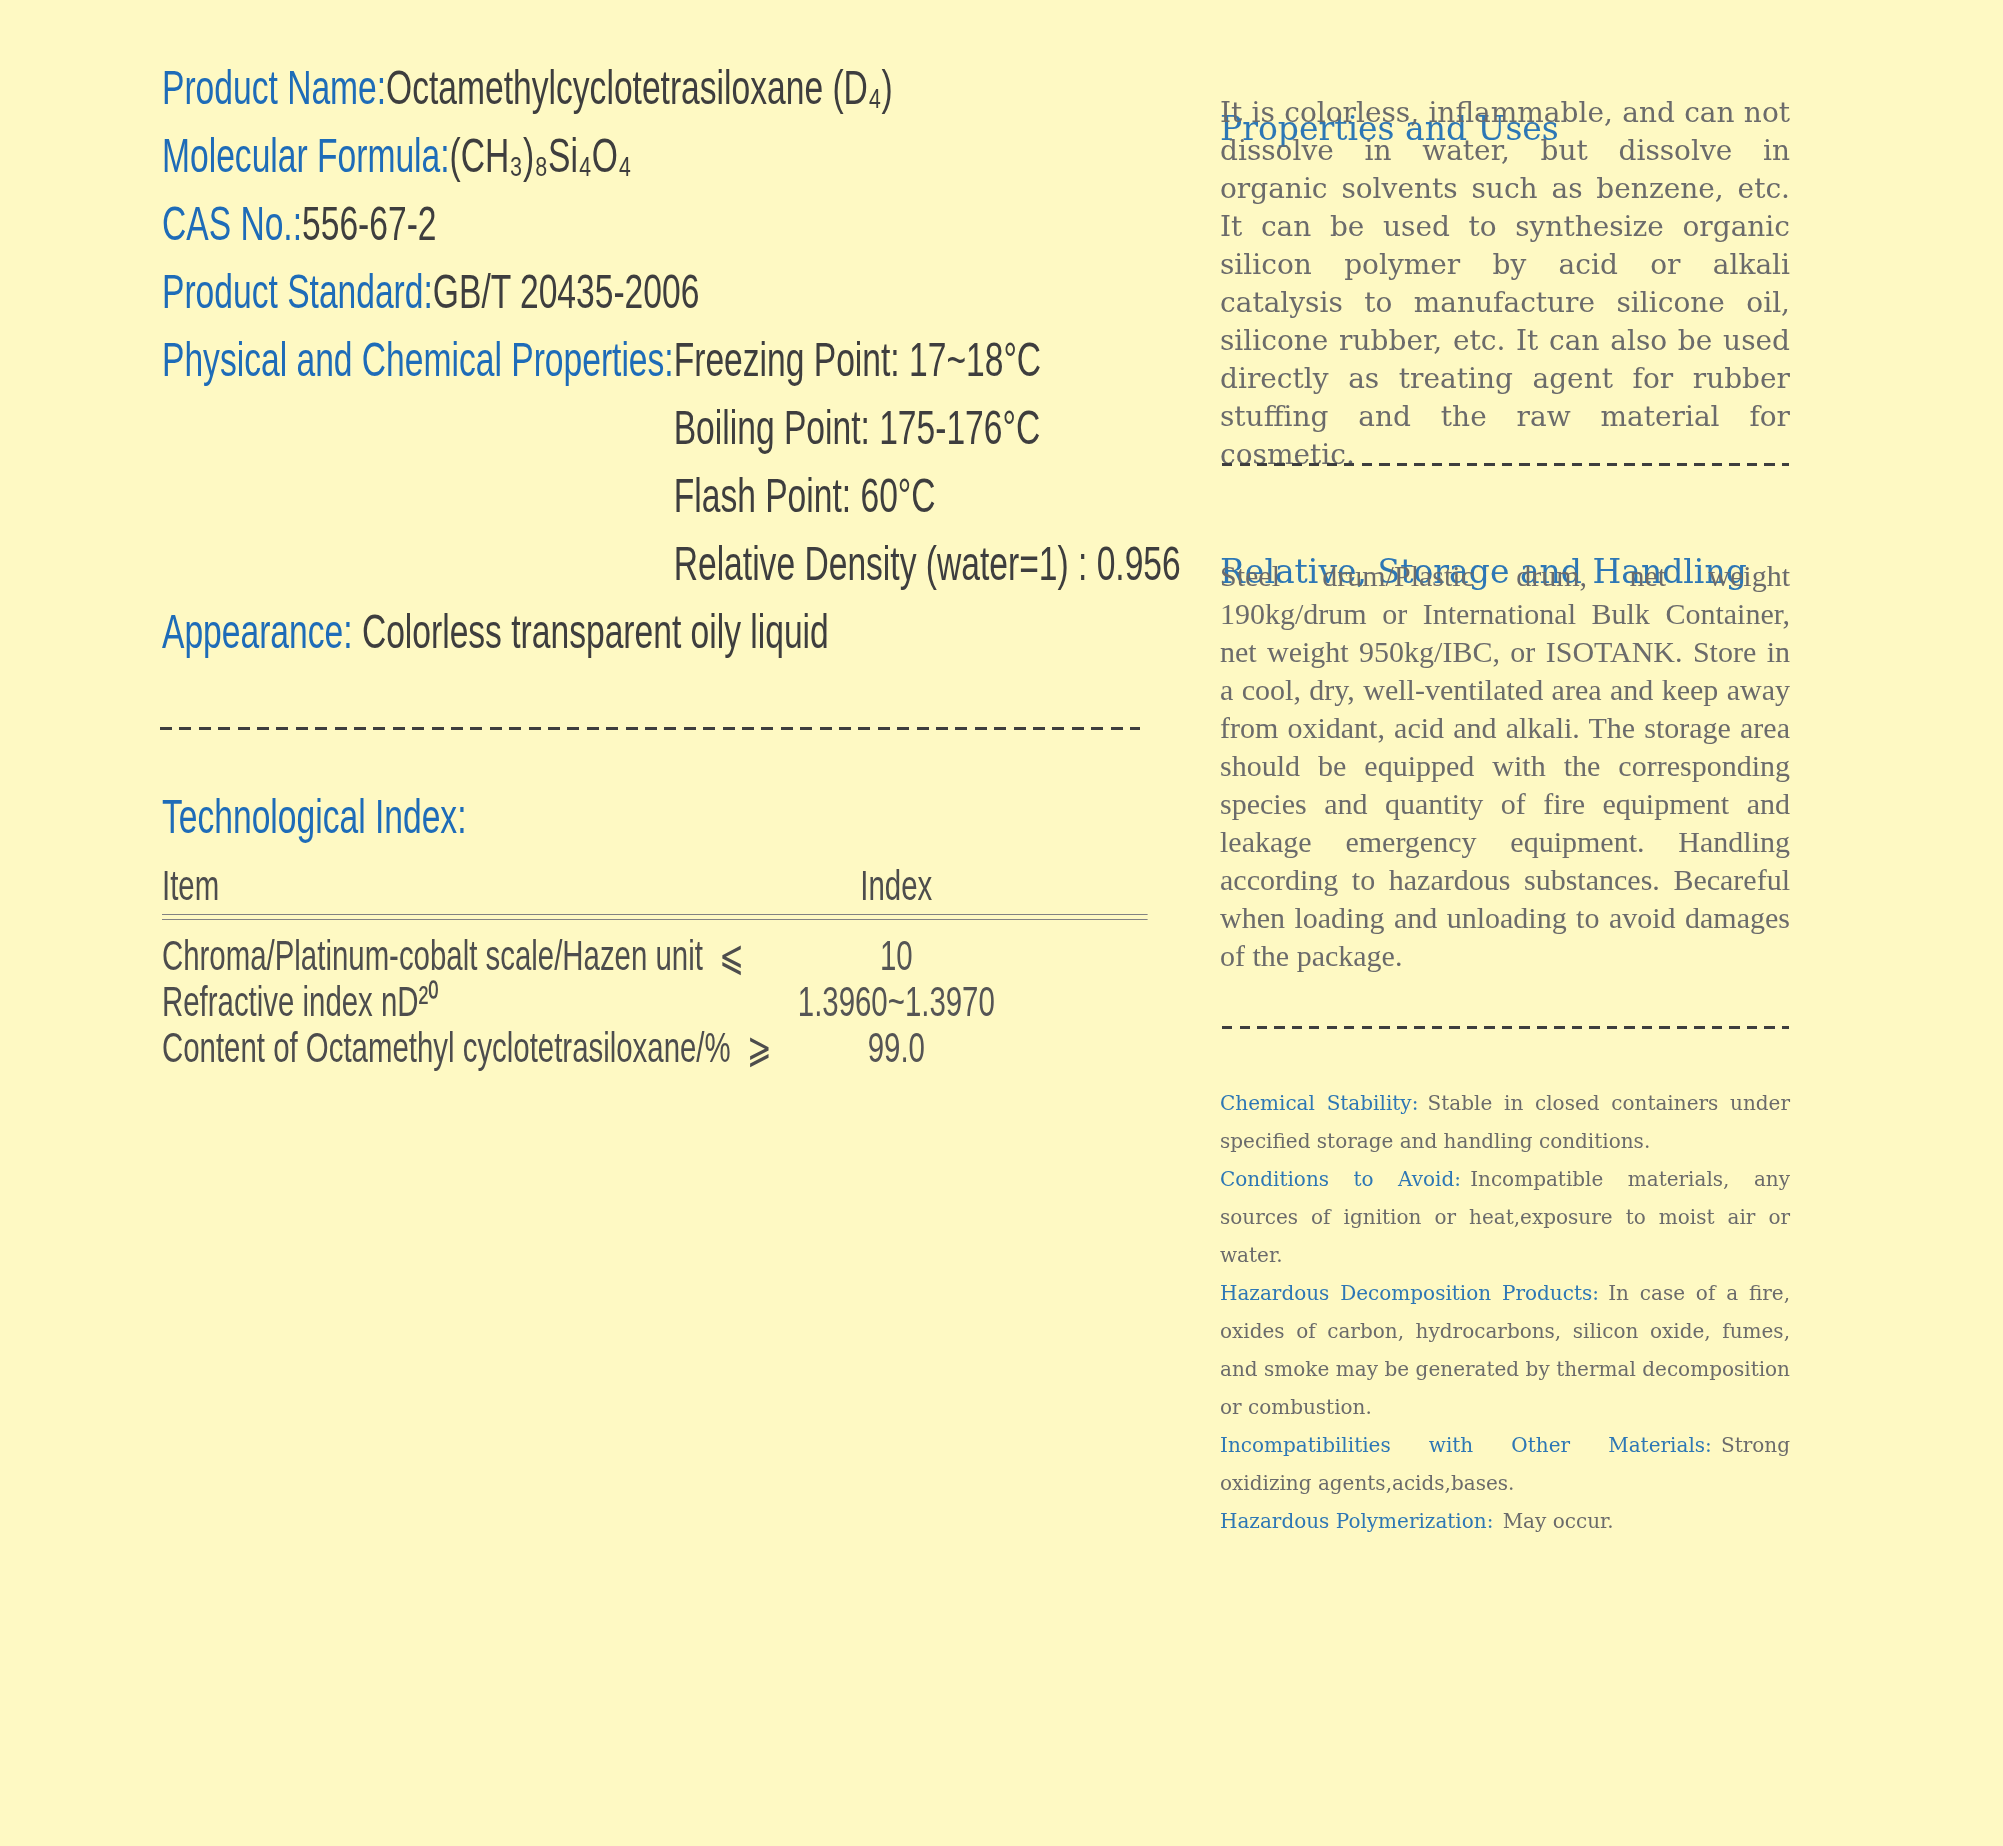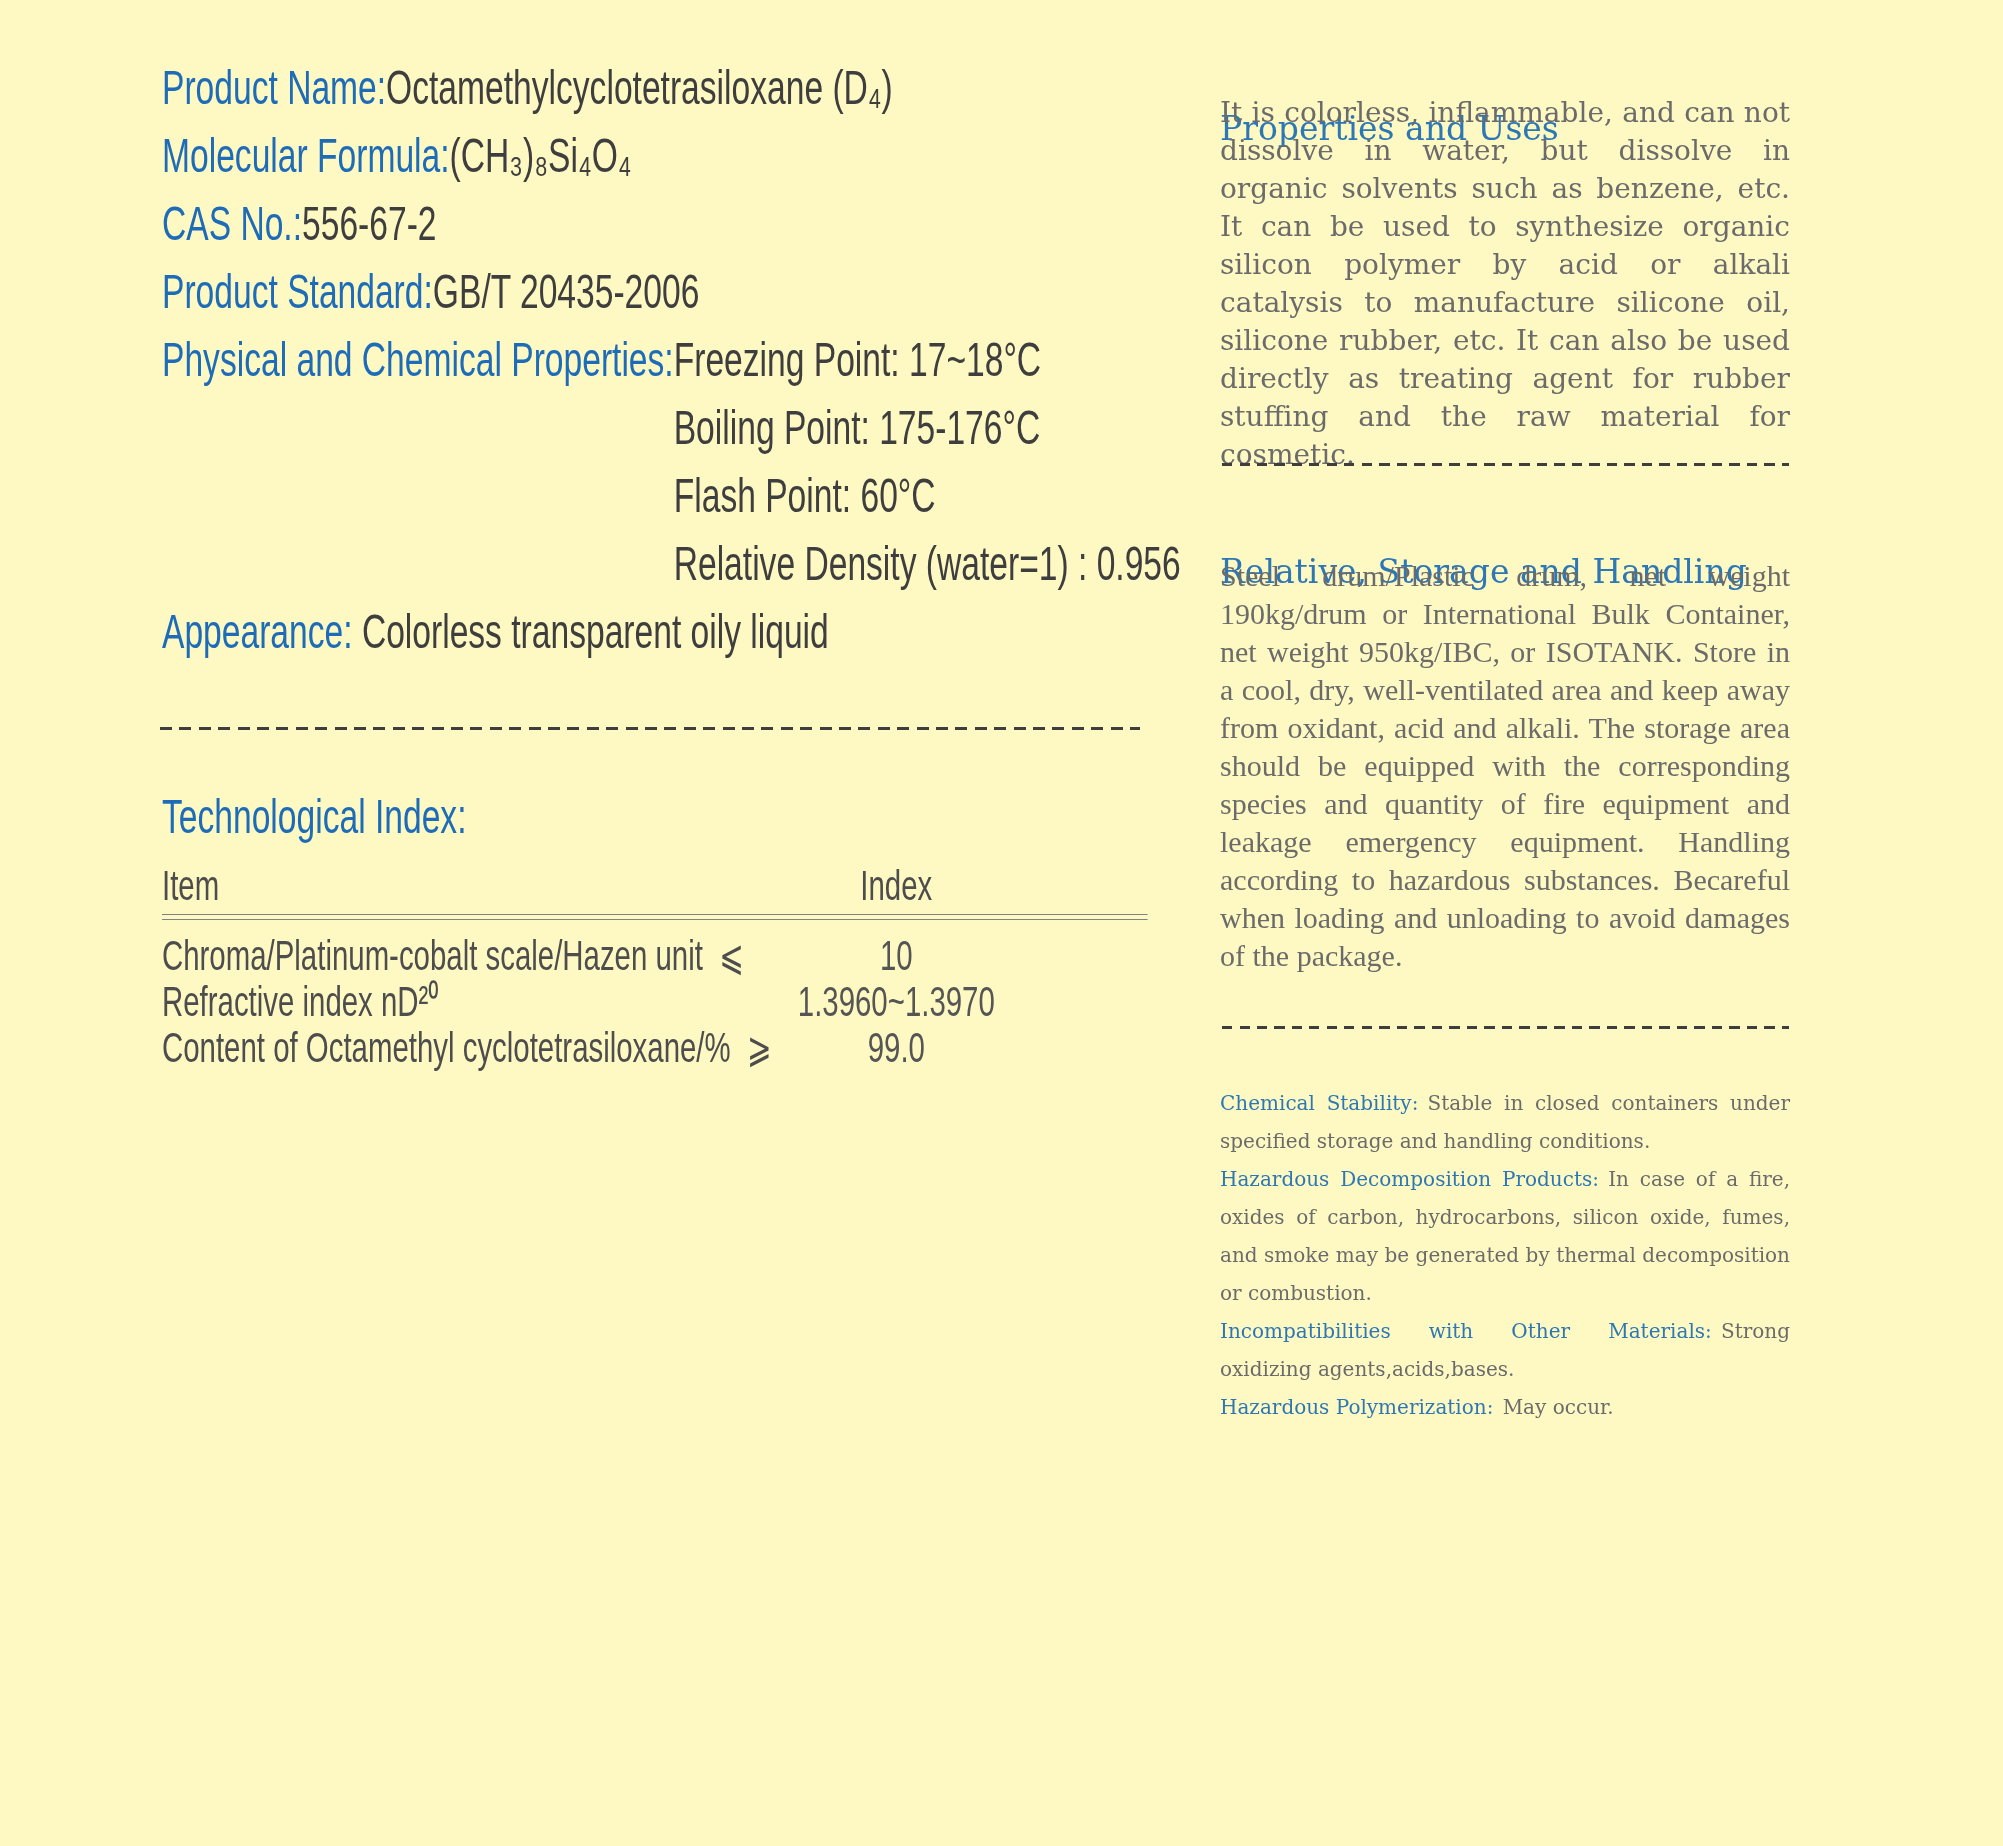--- a/index.html
+++ b/index.html
@@ -108,19 +108,20 @@
 
   <div class="divider divider-r1"></div>
 
   <div class="r-head r-head-2">Relative, Storage and Handling</div>
   <div class="r-body r-body-2">Steel drum/Plastic drum, net weight 190kg/drum or International Bulk Container, net weight 950kg/IBC, or ISOTANK. Store in a cool, dry, well-ventilated area and keep away from oxidant, acid and alkali. The storage area should be equipped with the corresponding species and quantity of fire equipment and leakage emergency equipment. Handling according to hazardous substances. Becareful when loading and unloading to avoid damages of the package.</div>
 
   <div class="divider divider-r2"></div>
 
   <div class="safety">
     <p><span class="s-lbl">Chemical Stability:</span><span>Stable in closed containers under specified storage and handling conditions.</span></p>
+    <p><span class="s-lbl">Conditions to Avoid:</span><span>Incompatible materials, any sources of ignition or heat,exposure to moist air or water.</span></p>
     <p><span class="s-lbl">Hazardous Decomposition Products:</span><span>In case of a fire, oxides of carbon, hydrocarbons, silicon oxide, fumes, and smoke may be generated by thermal decomposition or combustion.</span></p>
     <p><span class="s-lbl">Incompatibilities with Other Materials:</span><span>Strong oxidizing agents,acids,bases.</span></p>
     <p><span class="s-lbl">Hazardous Polymerization:</span><span>May occur.</span></p>
   </div>
 
 </div>
 
 
 </body></html>

